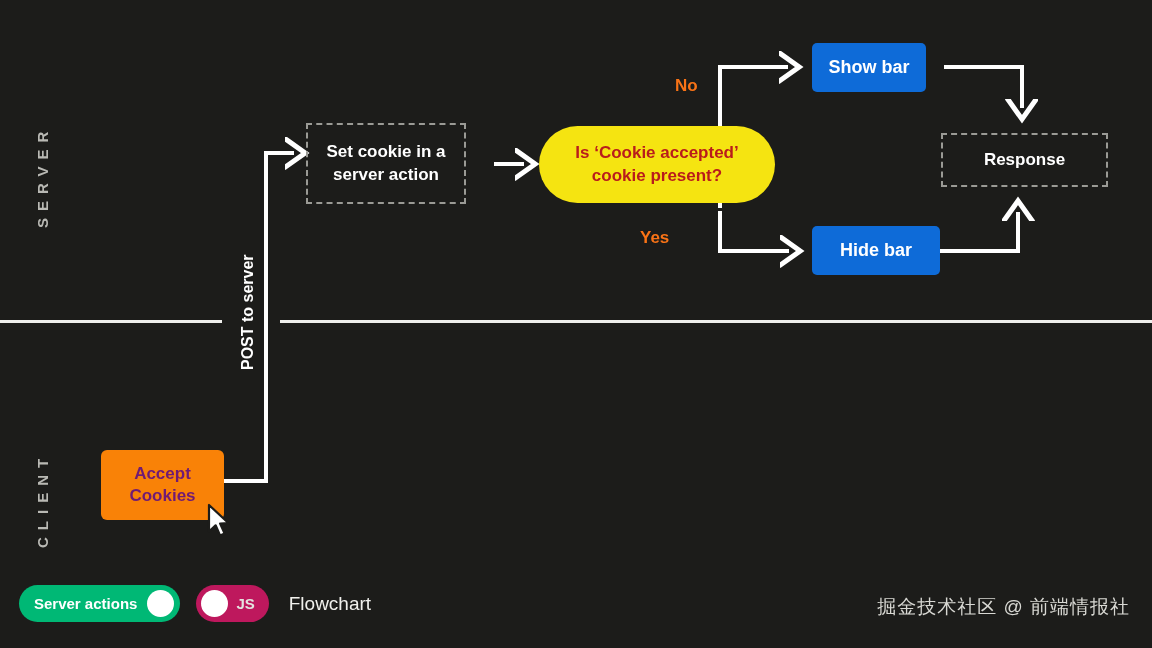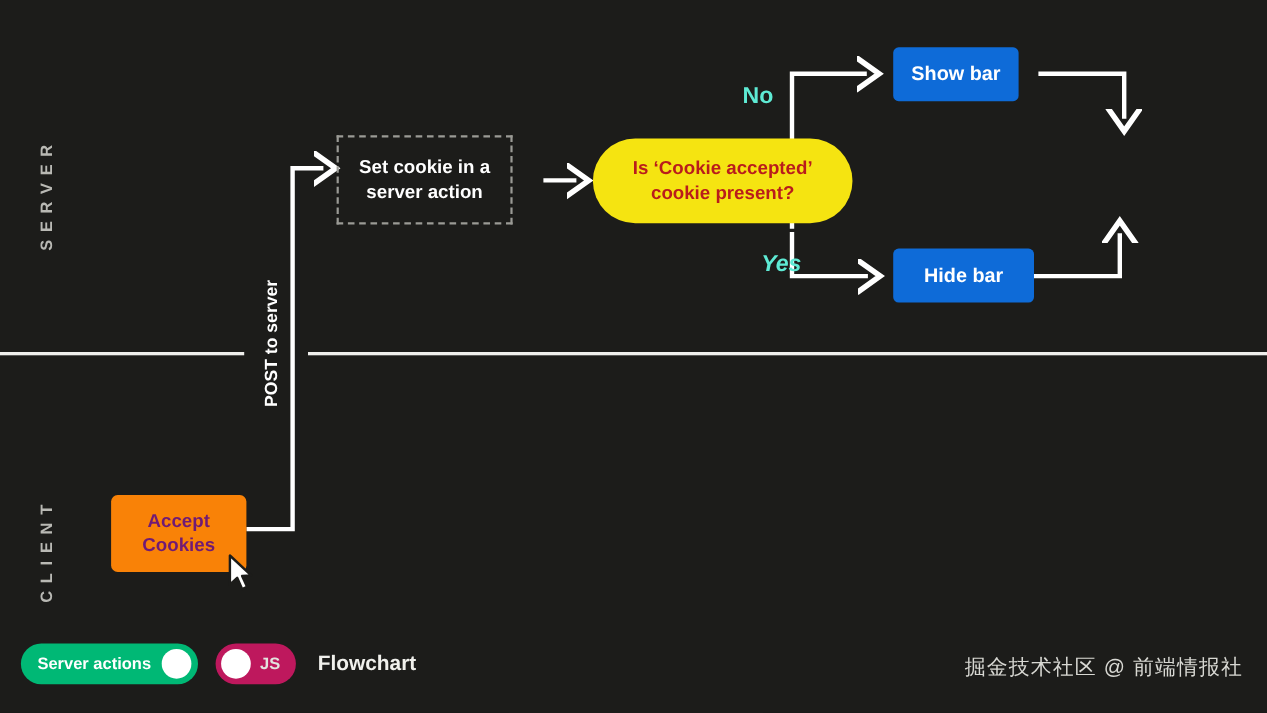--- a/index.html
+++ b/index.html
@@ -94,26 +94,26 @@
     color: #701a75;
     border-radius: 6px;
     font-weight: 700;
     font-size: 17px;
     line-height: 1.3;
   }
 
   
   .branch-label {
     position: absolute;
-    color: #5eead4;
-    font-size: 21px;
+    color: #f97316;
+    font-size: 17px;
     font-weight: 600;
   }
   #label-no  { left: 675px; top: 76px; }
-  #label-yes { left: 692px; top: 228px; font-style: italic; }
+  #label-yes { left: 640px; top: 228px; }
 
   #label-post {
     position: absolute;
     left: 239px; top: 370px;
     color: #ffffff;
     font-size: 16px;
     font-weight: 700;
     white-space: nowrap;
     transform-origin: 0 0;
     transform: rotate(-90deg);
@@ -186,21 +186,21 @@
   #toggle-js .pill-text {
     color: #e3e3df;
     font-size: 15px;
     font-weight: 700;
   }
 
   #footer-caption {
     margin-left: 20px;
     color: #f0f0ec;
     font-size: 19px;
-    font-weight: 700;
+    font-weight: 400;
   }
 
   #watermark {
     position: absolute;
     right: 22px;
     top: 594px;
     color: #d8d8d3;
     font-size: 19px;
     letter-spacing: 1px;
     white-space: nowrap;
@@ -254,20 +254,23 @@
   </div>
 
   <div class="node node-blue" id="node-show-bar">
     <span>Show bar</span>
   </div>
 
   <div class="node node-blue" id="node-hide-bar">
     <span>Hide bar</span>
   </div>
 
+  <div class="node node-dashed" id="node-response">
+    <span>Response</span>
+  </div>
 
   <div class="node" id="node-accept-cookies">
     <span>
       <span>Accept</span><br>
       <span>Cookies</span>
     </span>
   </div>
 
   <div class="branch-label" id="label-no">No</div>
   <div class="branch-label" id="label-yes">Yes</div>

